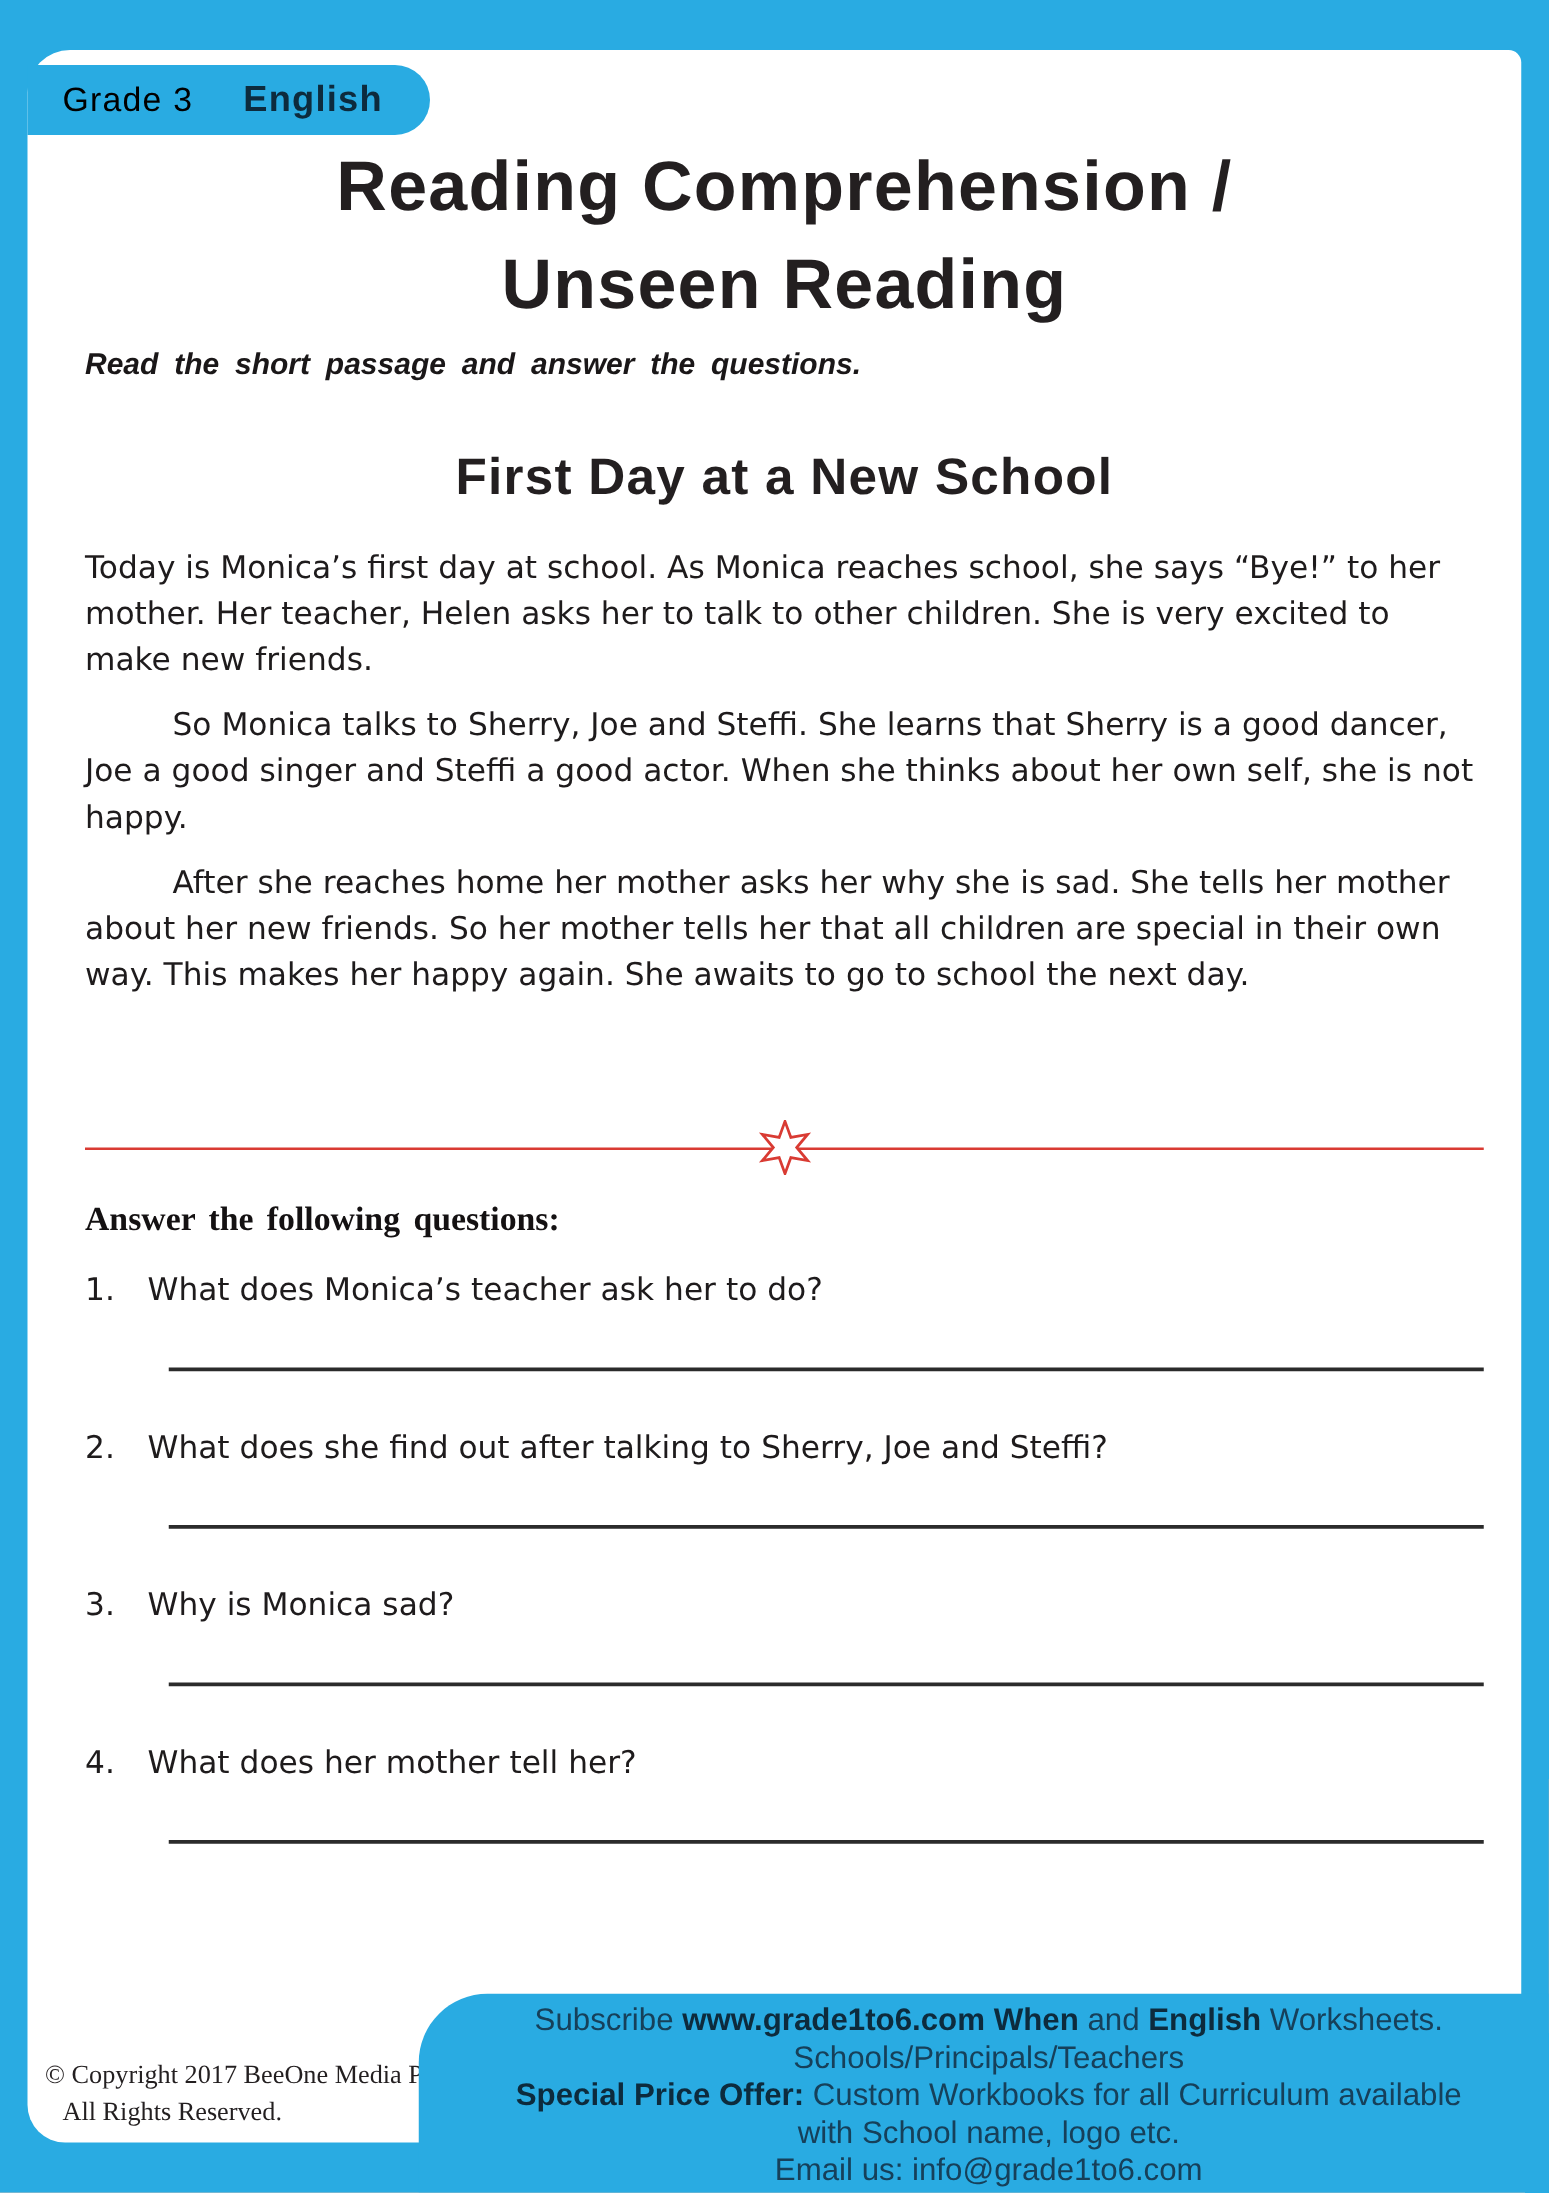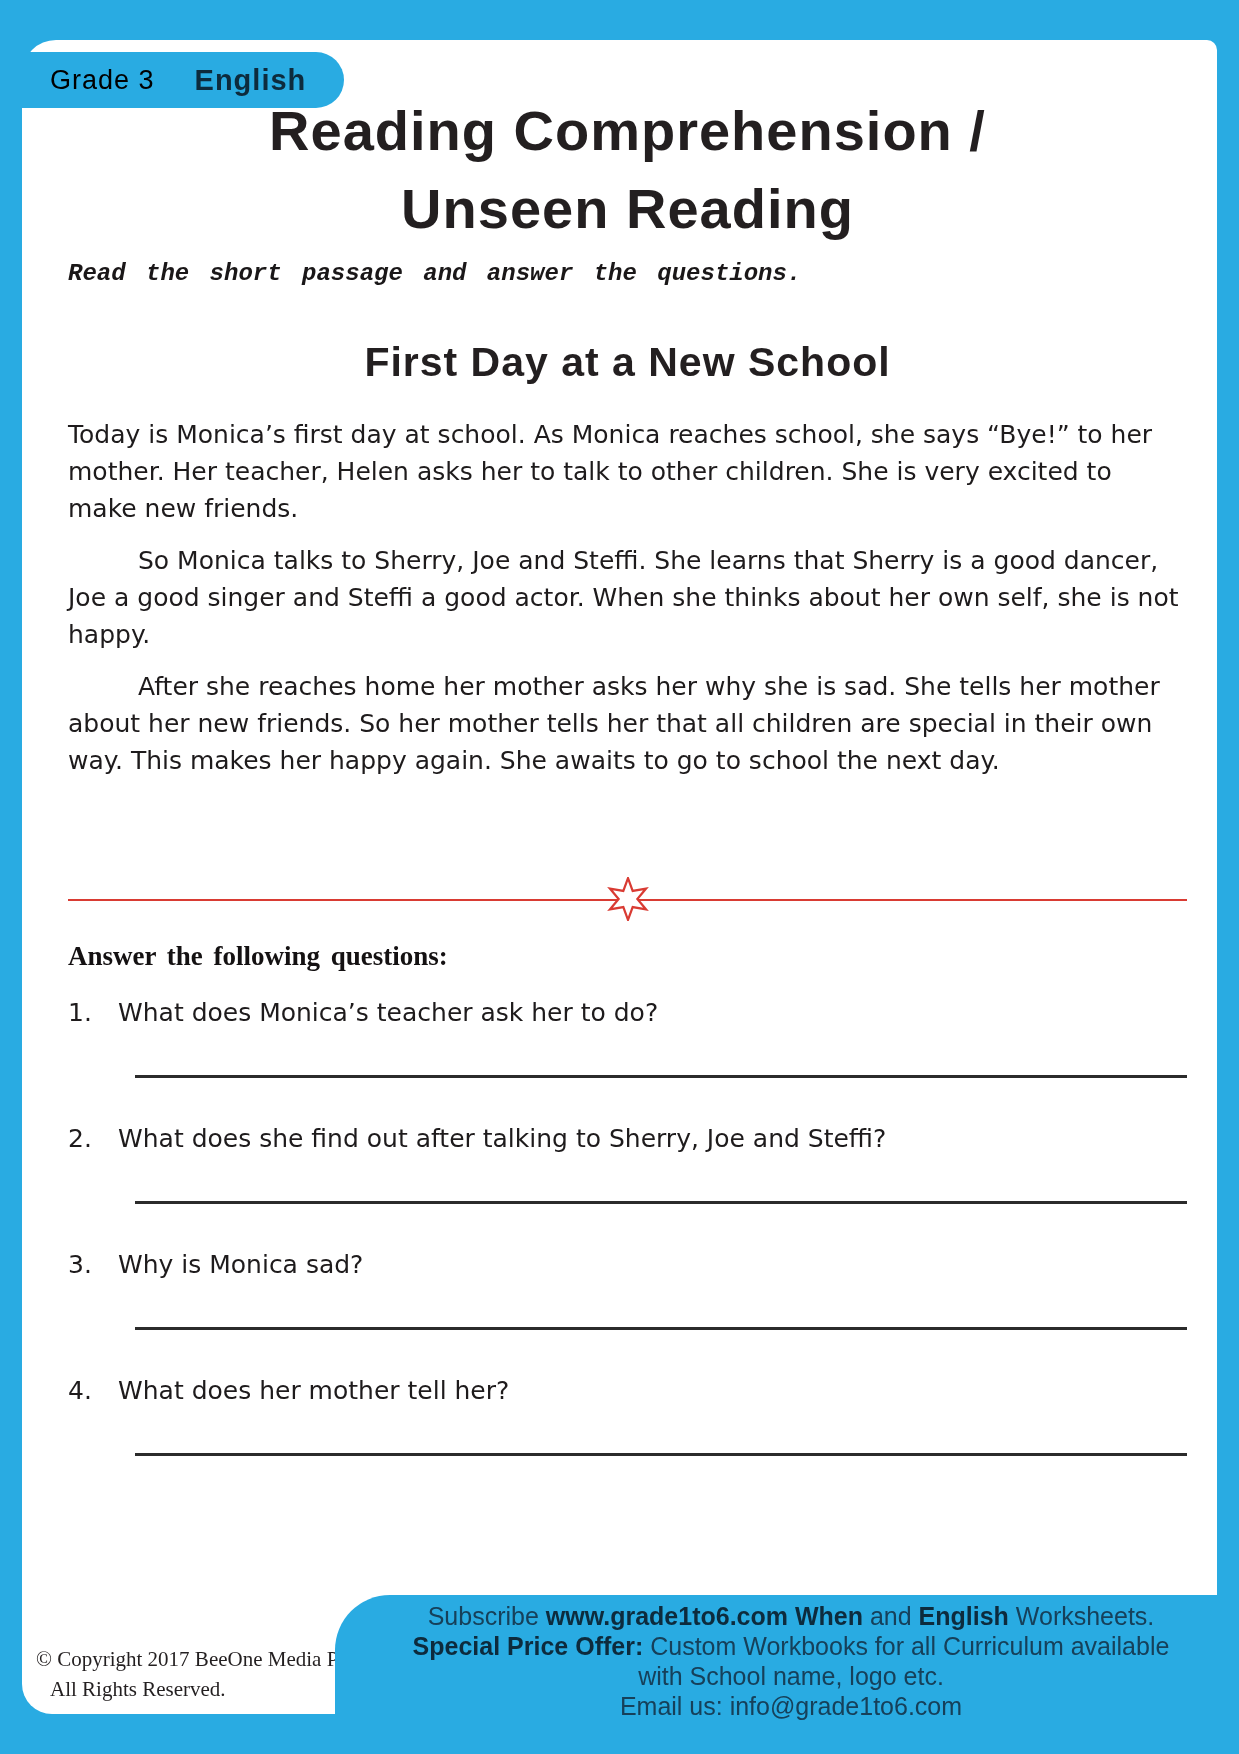--- a/index.html
+++ b/index.html
@@ -13,24 +13,24 @@
   body{background:#888;font-family:"Liberation Sans",sans-serif;}
   .page{position:relative;width:1239px;height:1754px;background:var(--brand-blue);overflow:hidden;margin:0 auto;}
   .sheet{position:absolute;left:22px;top:40px;right:22px;bottom:40px;background:#ffffff;
          border-radius:34px 10px 10px 30px;z-index:1;}
   
   .badge{position:absolute;left:22px;top:52px;height:56px;width:322px;background:var(--brand-blue);
          border-radius:0 28px 28px 0;display:flex;align-items:center;padding-left:28px;gap:40px;z-index:3;}
   .badge .grade{font-size:27px;color:#000000;letter-spacing:1px;}
   .badge .subject{font-size:29px;font-weight:bold;color:#0D2B3D;letter-spacing:1px;}
   
-  .content{position:absolute;left:22px;top:40px;right:22px;bottom:40px;padding:52px 30px 0 46px;z-index:2;}
+  .content{position:absolute;left:22px;top:40px;right:22px;bottom:40px;padding:70px 30px 0 46px;z-index:2;}
   .page-title{font-size:56px;line-height:78px;font-weight:bold;text-align:center;color:var(--text-dark);
               letter-spacing:1px;font-family:"Liberation Sans",sans-serif;}
-  .instruction{margin-top:12px;font-family:Liberation Mono, monospace;font-style:italic;font-weight:bold;
+  .instruction{margin-top:12px;font-family:Liberation Sans, sans-serif;font-style:italic;font-weight:bold;
                font-size:24px;color:#1A1718;word-spacing:6px;}
   .passage-title{margin-top:52px;font-size:41px;font-weight:bold;text-align:center;color:var(--text-dark);
                  font-family:"Liberation Sans",sans-serif;letter-spacing:1px;}
   .para{font-family:"DejaVu Sans",sans-serif;font-size:25px;line-height:37px;color:#1E1B1C;margin-top:15px;}
   .para.first{margin-top:30px;}
   .para.indent{text-indent:70px;}
   
   .divider{position:relative;height:44px;margin-top:98px;}
   .divider .line{position:absolute;left:0;right:0;top:50%;border-top:2px solid var(--divider-red);}
   .divider .star{position:absolute;left:50%;top:50%;transform:translate(-50%,-50%);width:44px;height:44px;}
@@ -124,17 +124,18 @@
     </div>
   </div>
 
   <div class="copyright">
     <div>© Copyright 2017 BeeOne Media Pvt. Ltd.</div>
     <div class="line2">All Rights Reserved.</div>
   </div>
 
   <div class="promo">
     <div><span>Subscribe </span><b class="link">www.grade1to6.com When</b><span> and </span><b>English</b><span> Worksheets.</span></div>
+    <div>Schools/Principals/Teachers</div>
     <div><b>Special Price Offer:</b><span> Custom Workbooks for all Curriculum available</span></div>
     <div>with School name, logo etc.</div>
     <div><span>Email us: </span><span class="link">info@grade1to6.com</span></div>
   </div>
 </div>
 
 </body></html>

